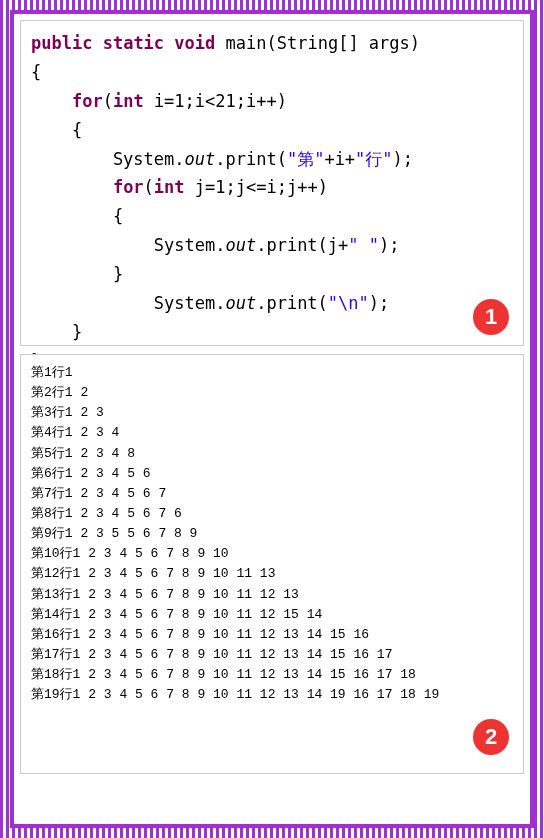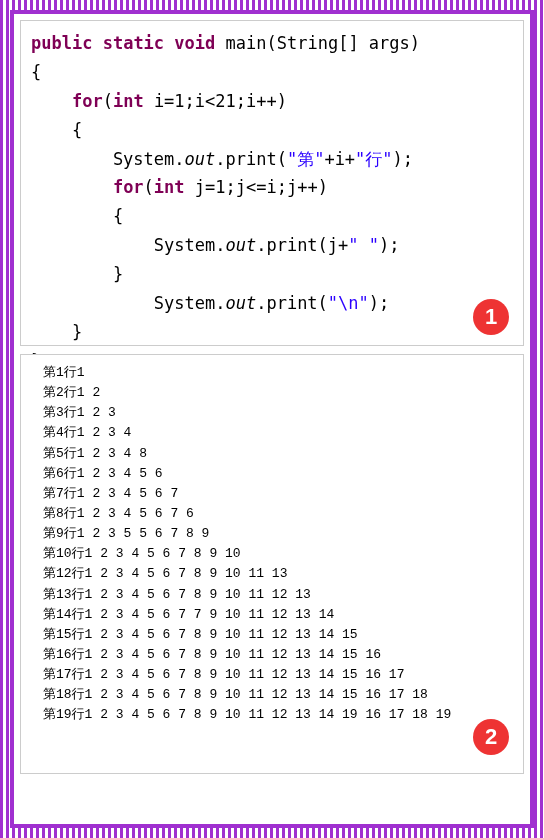--- a/index.html
+++ b/index.html
@@ -49,21 +49,21 @@
     background: #e33;
     color: #fff;
     font-size: 22px;
     font-weight: bold;
     display: flex;
     align-items: center;
     justify-content: center;
     font-family: Arial, sans-serif;
   }
   .out-panel .badge { bottom: 18px; right: 14px; }
-  .outrow { white-space: nowrap; margin-left: 12px; }
+  .outrow { white-space: nowrap; }
 </style>
 </head>
 <body>
 
 <div class="inner">
 
   <div class="panel code-panel">
     <pre id="code"><span class="kw">public</span><span class="pl"> </span><span class="kw">static</span><span class="pl"> </span><span class="kw">void</span><span class="pl"> </span><span class="id">main</span><span class="pl">(String[] args)</span>
 <span class="pl">{</span>
 <span class="pl">    </span><span class="kw">for</span><span class="pl">(</span><span class="kw">int</span><span class="pl"> i=1;i&lt;21;i++)</span>
@@ -87,22 +87,21 @@
         <div class="outrow">第3行1 2 3</div>
         <div class="outrow">第4行1 2 3 4</div>
         <div class="outrow">第5行1 2 3 4 8</div>
         <div class="outrow">第6行1 2 3 4 5 6</div>
         <div class="outrow">第7行1 2 3 4 5 6 7</div>
         <div class="outrow">第8行1 2 3 4 5 6 7 6</div>
         <div class="outrow">第9行1 2 3 5 5 6 7 8 9</div>
         <div class="outrow">第10行1 2 3 4 5 6 7 8 9 10</div>
         <div class="outrow">第12行1 2 3 4 5 6 7 8 9 10 11 13</div>
         <div class="outrow">第13行1 2 3 4 5 6 7 8 9 10 11 12 13</div>
-        <div class="outrow">第14行1 2 3 4 5 6 7 7 9 10 11 12 13 14</div>
-        <div class="outrow">第15行1 2 3 4 5 6 7 8 9 10 11 12 13 14 15</div>
+        <div class="outrow">第14行1 2 3 4 5 6 7 8 9 10 11 12 15 14</div>
         <div class="outrow">第16行1 2 3 4 5 6 7 8 9 10 11 12 13 14 15 16</div>
         <div class="outrow">第17行1 2 3 4 5 6 7 8 9 10 11 12 13 14 15 16 17</div>
         <div class="outrow">第18行1 2 3 4 5 6 7 8 9 10 11 12 13 14 15 16 17 18</div>
         <div class="outrow">第19行1 2 3 4 5 6 7 8 9 10 11 12 13 14 19 16 17 18 19</div>
       </div>
     <div class="badge">2</div>
   </div>
 
 </div>
 

